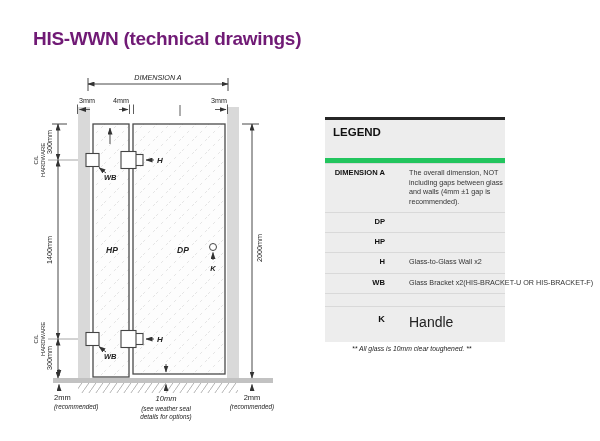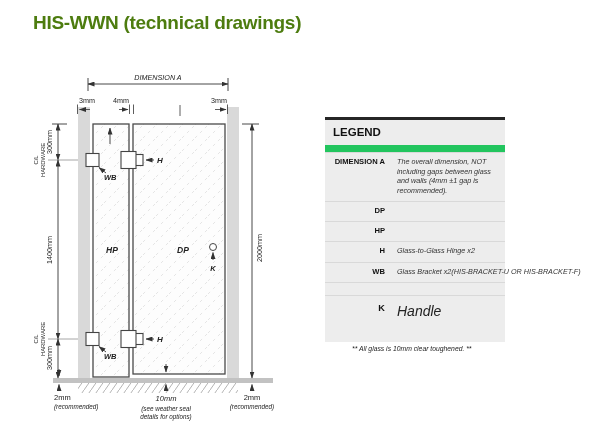--- a/index.html
+++ b/index.html
@@ -1,51 +1,51 @@
 <!DOCTYPE html>
 <html><head>
 <meta charset="utf-8">
 <style>
   html,body{margin:0;padding:0;}
   body{
     width:600px;height:441px;background:#ffffff;position:relative;overflow:hidden;
     font-family:"Liberation Sans", sans-serif;color:#1a1a1a;
   }
   .page-title{
-    position:absolute;left:33px;top:12px;font-size:19px;font-weight:bold;
-    letter-spacing:-0.3px;color:#4d7c0f;
+    position:absolute;left:33px;top:28px;font-size:19px;font-weight:bold;
+    letter-spacing:-0.3px;color:#701a75;
   }
   .drawing-svg{position:absolute;left:0;top:60px;width:310px;height:381px;}
   .drawing-svg text{font-family:"Liberation Sans", sans-serif;fill:#222;}
   .t-dim{font-size:7.2px;}
   .t-dim-sm{font-size:5.9px;}
   .t-ital{font-style:italic;}
   .t-bold{font-weight:bold;font-style:italic;}
   .t-note{font-size:6.3px;font-style:italic;}
   .t-mm{font-size:7.5px;}
   .legend{
     position:absolute;left:325px;top:117px;width:180px;min-height:225px;
     background:#ededed;border-top:3px solid #262626;box-sizing:border-box;
   }
   .legend-title{
     font-size:11.5px;font-weight:bold;color:#111;
-    padding:6px 8px 7px 8px;border-bottom:7px solid #22c55e;
+    padding:6px 8px 20px 8px;border-bottom:5px solid #22c55e;
   }
   .legend-row{
     display:flex;align-items:flex-start;border-top:1px solid #d9d9d9;
     padding:4px 0 5px 0;
   }
   .legend-row:first-of-type{border-top:none;}
   .legend-key{
     flex:0 0 60px;width:60px;text-align:right;font-weight:bold;
     font-size:7.6px;color:#111;line-height:1.35;
   }
   .legend-desc{
-    margin-left:12px;font-size:7.2px;color:#333;line-height:1.35;
-    white-space:pre;overflow:visible;font-style:italic;
+    margin-left:24px;font-size:7.2px;color:#333;line-height:1.35;
+    white-space:pre;overflow:visible;
   }
   .legend-spacer{height:12px;border-top:1px solid #d9d9d9;}
   .legend-row.k-row{padding:6px 0 8px 0;}
   .k-row .legend-key{font-size:9.2px;}
   .k-row .legend-desc{font-size:14px;color:#222;}
   .footnote{
     position:absolute;left:352px;top:345px;font-size:6.8px;font-style:italic;
     color:#222;
   }
 </style>
@@ -184,21 +184,21 @@
 recommended).</div>
   </div>
   <div class="legend-row">
     <div class="legend-key">DP</div>
   </div>
   <div class="legend-row">
     <div class="legend-key">HP</div>
   </div>
   <div class="legend-row">
     <div class="legend-key">H</div>
-    <div class="legend-desc">Glass-to-Glass Hinge x2</div>
+    <div class="legend-desc">Glass-to-Glass Wall x2</div>
   </div>
   <div class="legend-row">
     <div class="legend-key">WB</div>
     <div class="legend-desc">Glass Bracket x2(HIS-BRACKET-U OR HIS-BRACKET-F)</div>
   </div>
   <div class="legend-spacer"></div>
   <div class="legend-row k-row">
     <div class="legend-key">K</div>
     <div class="legend-desc">Handle</div>
   </div>

